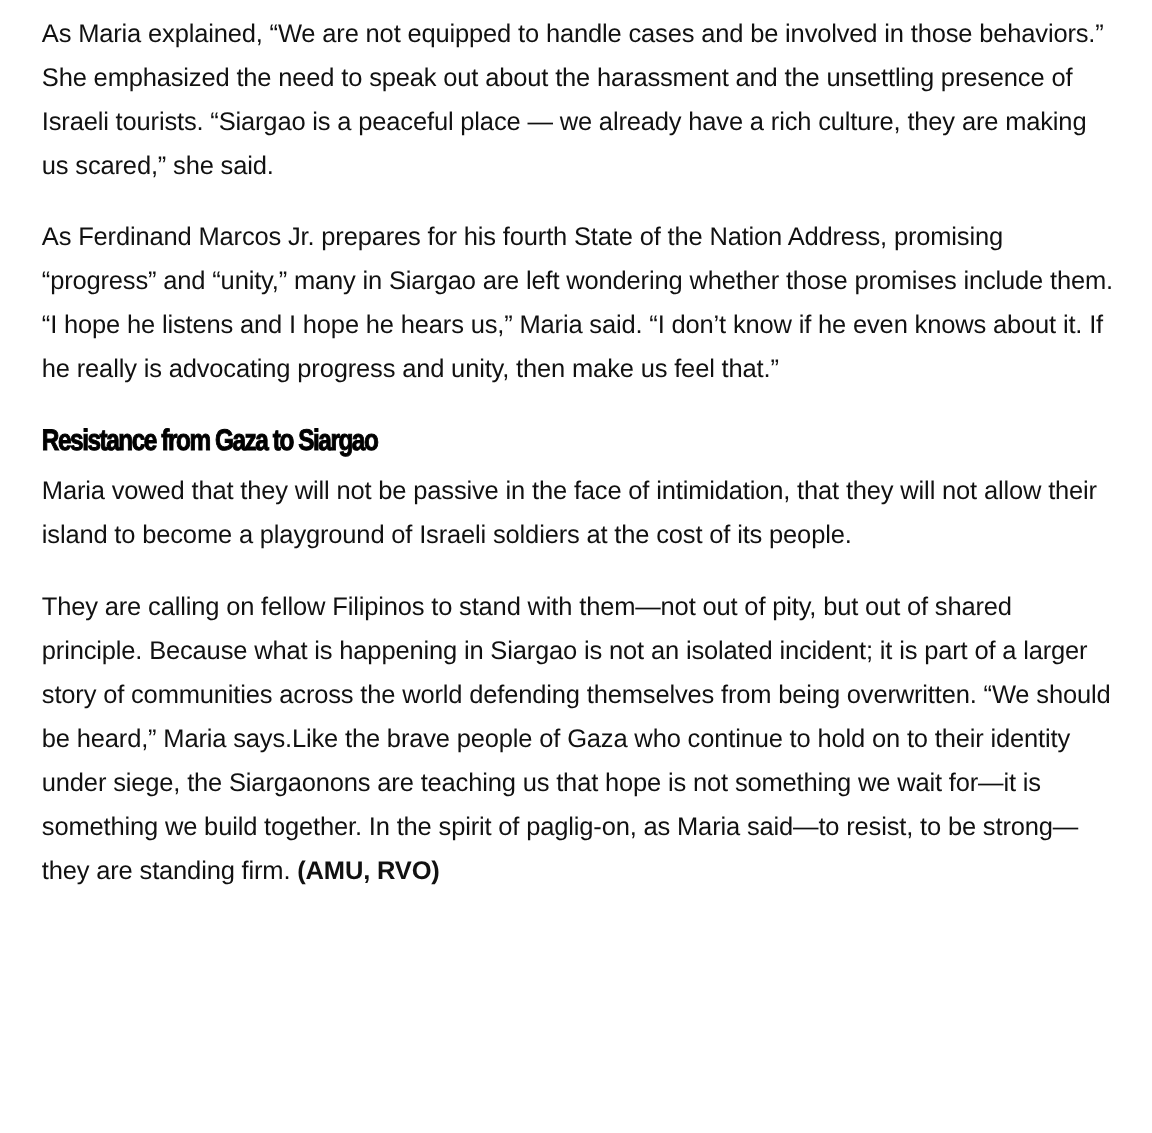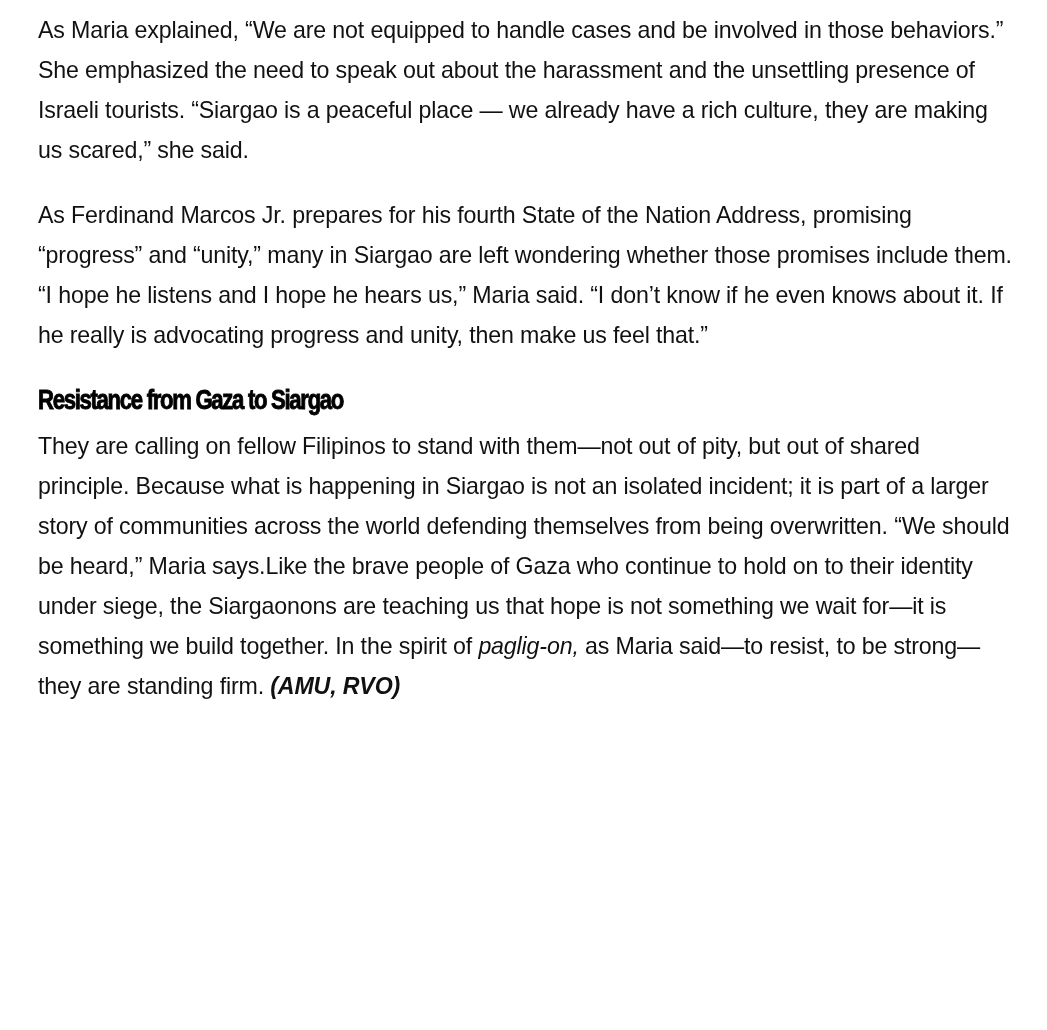--- a/index.html
+++ b/index.html
@@ -31,24 +31,25 @@
       font-weight: 900;
       font-size: 27px;
       line-height: 40px;
       margin: 22px 0 6px 0;
       letter-spacing: -1.6px;
       transform: scaleX(0.82);
       transform-origin: left center;
       color: #000;
       -webkit-text-stroke: 0.9px #000;
     }
-    .italic { font-style: italic; }
-    .credit { font-style: italic; font-weight: bold; }
+    .italic { }
+    .credit { font-weight: bold; }
   </style>
 </head>
 <body>
 
 <div class="article">
   <p class="para">As Maria explained, “We are not equipped to handle cases and be involved in those behaviors.” She emphasized the need to speak out about the harassment and the unsettling presence of Israeli tourists. “Siargao is a peaceful place — we already have a rich culture, they are making us scared,” she said.</p>
   <p class="para">As Ferdinand Marcos Jr. prepares for his fourth State of the Nation Address, promising “progress” and “unity,” many in Siargao are left wondering whether those promises include them. “I hope he listens and I hope he hears us,” Maria said. “I don’t know if he even knows about it. If he really is advocating progress and unity, then make us feel that.”</p>
   <h2 class="heading">Resistance from Gaza to Siargao</h2>
+  <p class="para">Maria vowed that they will not be passive in the face of intimidation, that they will not allow their island to become a playground of Israeli soldiers at the cost of its people.</p>
   <p class="para"><span>They are calling on fellow Filipinos to stand with them—not out of pity, but out of shared principle. Because what is happening in Siargao is not an isolated incident; it is part of a larger story of communities across the world defending themselves from being overwritten. “We should be heard,” Maria says.Like the brave people of Gaza who continue to hold on to their identity under siege, the Siargaonons are teaching us that hope is not something we wait for—it is something we build together. In the spirit of </span><span class="italic">paglig-on,</span><span> as Maria said—to resist, to be strong—they are standing firm. </span><span class="credit">(AMU, RVO)</span></p>
 </div>
 
 </body></html>

